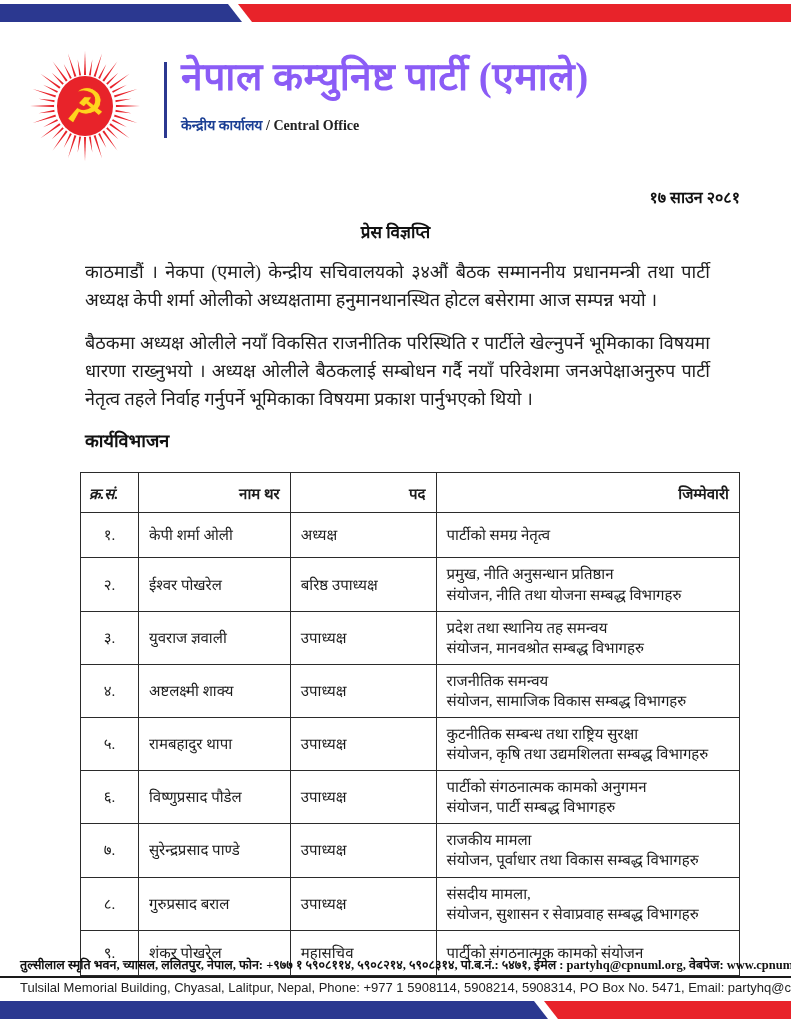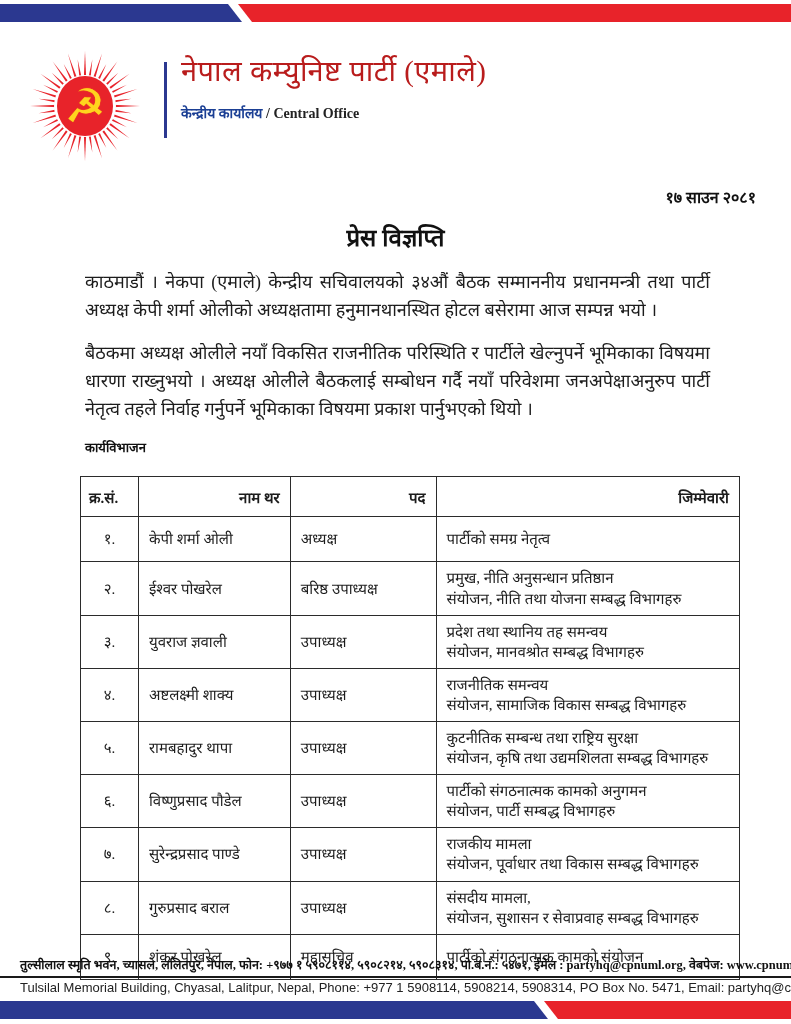--- a/index.html
+++ b/index.html
@@ -25,36 +25,36 @@
   .logo { position:relative; width:120px; height:120px; flex:0 0 auto; }
   .logo svg { position:absolute; left:0; top:0; }
   .hs-glyph {
     position:absolute; left:0; top:0; width:118px; height:112px;
     display:flex; align-items:center; justify-content:center;
     font-family:"DejaVu Sans", sans-serif; font-size:46px; color:#ffd41e;
     text-shadow:0 0 1px #f7b80a;
   }
   .vline { width:3px; height:76px; background:#2b3890; margin:12px 14px 0 18px; flex:0 0 auto; }
   .lh-text { padding-top:4px; }
-  .party-np { font-size:29px; font-weight:normal; color:#b91c1c; line-height:1.2; letter-spacing:.5px; }
+  .party-np { font-size:39px; font-weight:bold; color:#8b5cf6; line-height:1.2; letter-spacing:.5px; }
   .party-en { font-family:"Liberation Sans", sans-serif; font-size:25px; font-weight:bold; color:#1b3f94; line-height:1.25; }
   .office   { font-size:14px; font-weight:bold; color:#1b3f94; margin-top:14px; }
   .office-sep, .office-en { color:#222222; }
   
-  .date  { text-align:right; margin:16px 35px 0 0; font-size:16px; font-weight:bold; color:#111; }
-  .title { text-align:center; margin-top:12px; font-size:24px; font-weight:bold; color:#111; }
+  .date  { text-align:right; margin:16px 51px 0 0; font-size:16px; font-weight:bold; color:#111; }
+  .title { text-align:center; margin-top:12px; font-size:17px; font-weight:bold; color:#111; }
   .content { margin:16px 81px 0 85px; }
   .content p { font-size:18px; line-height:1.55; text-align:justify; margin-bottom:15px; color:#1c1c1c; }
-  .section-heading { font-size:13px; font-weight:bold; margin-top:4px; color:#111; }
+  .section-heading { font-size:18px; font-weight:bold; margin-top:4px; color:#111; }
   
   table { border-collapse:collapse; margin:20px 0 0 80px; width:660px;
           border:1.6px solid #2b2b2b; font-size:15px; color:#1c1c1c; }
   th, td { border:1.4px solid #2b2b2b; vertical-align:middle; }
   thead th { text-align:right; font-weight:bold; padding:9px 10px; height:40px; }
-  thead th.c-sn { text-align:left; padding-left:8px; }
+  thead th.c-sn { text-align:left; padding-left:8px;font-style:italic; }
   tbody tr { height:45px; }
   tbody td { padding:6px 10px; line-height:1.34; }
   td.c-sn { text-align:center; padding:6px 4px; }
   
   .footer { position:absolute; left:0; right:0; bottom:0; }
   .f-np { padding:0 20px; font-size:12.5px; font-weight:bold; color:#111;
           white-space:nowrap; letter-spacing:0; }
   .f-rule { height:2px; background:#1a1a1a; margin:3px 0 2px 0; }
   .f-en { padding:0 20px 6px 20px; font-family:"Liberation Sans", sans-serif;
           font-size:13px; color:#222; white-space:nowrap; }

